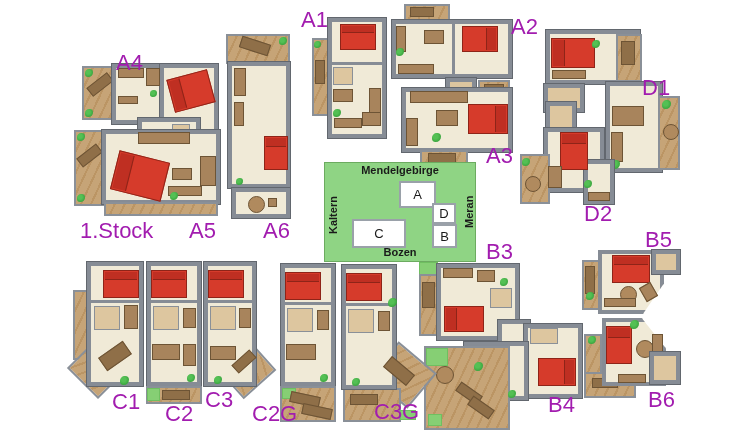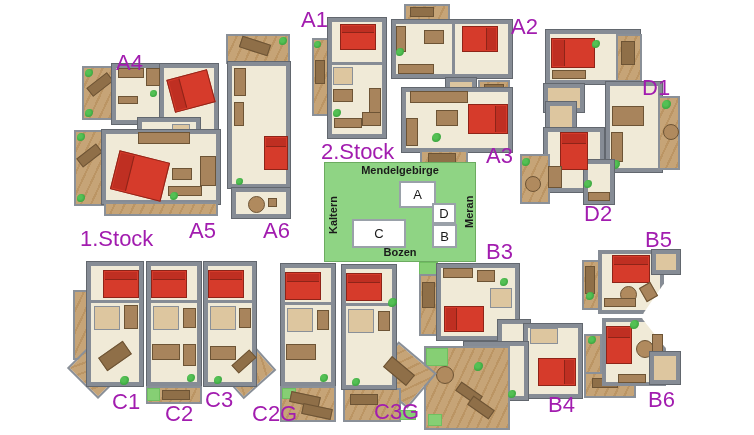--- a/index.html
+++ b/index.html
@@ -293,25 +293,24 @@
     <div class="bldg" style="left:27px;top:56px;width:54px;height:29px">
       <span>C</span>
     </div>
   </div>
   <div class="map-lbl center" style="left:324px;top:246px">Bozen</div>
   <div class="map-lbl center" style="left:324px;top:164px">Mendelgebirge</div>
   <div class="map-lbl" style="left:327px;top:234px;transform:rotate(-90deg);transform-origin:0 0;width:70px">Kaltern</div>
   <div class="map-lbl" style="left:463px;top:228px;transform:rotate(-90deg);transform-origin:0 0;width:60px">Meran</div>
 
   <div class="lbl" style="left:116px;top:50px">A4</div>
-  <div class="lbl" style="left:80px;top:226px">1.Stock</div>
+  <div class="lbl" style="left:80px;top:218px">1.Stock</div>
   <div class="lbl" style="left:189px;top:218px">A5</div>
   <div class="lbl" style="left:263px;top:218px">A6</div>
   <div class="lbl" style="left:301px;top:7px">A1</div>
-  <div class="lbl" style="left:321px;top:139px">2.Stock</div>
   <div class="lbl" style="left:511px;top:14px">A2</div>
   <div class="lbl" style="left:486px;top:143px">A3</div>
   <div class="lbl" style="left:642px;top:75px">D1</div>
   <div class="lbl" style="left:584px;top:201px">D2</div>
   <div class="lbl" style="left:645px;top:227px">B5</div>
   <div class="lbl" style="left:486px;top:239px">B3</div>
   <div class="lbl" style="left:648px;top:387px">B6</div>
   <div class="lbl" style="left:548px;top:392px">B4</div>
   <div class="lbl" style="left:112px;top:389px">C1</div>
   <div class="lbl" style="left:165px;top:401px">C2</div>

